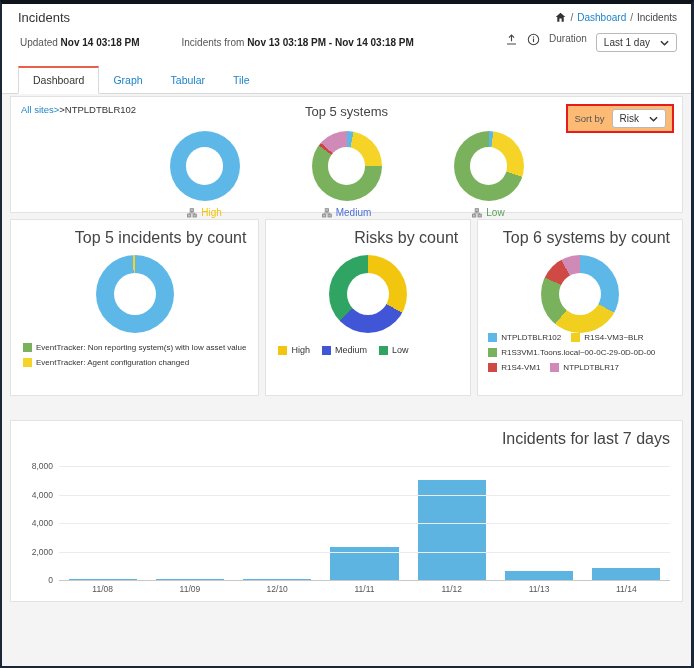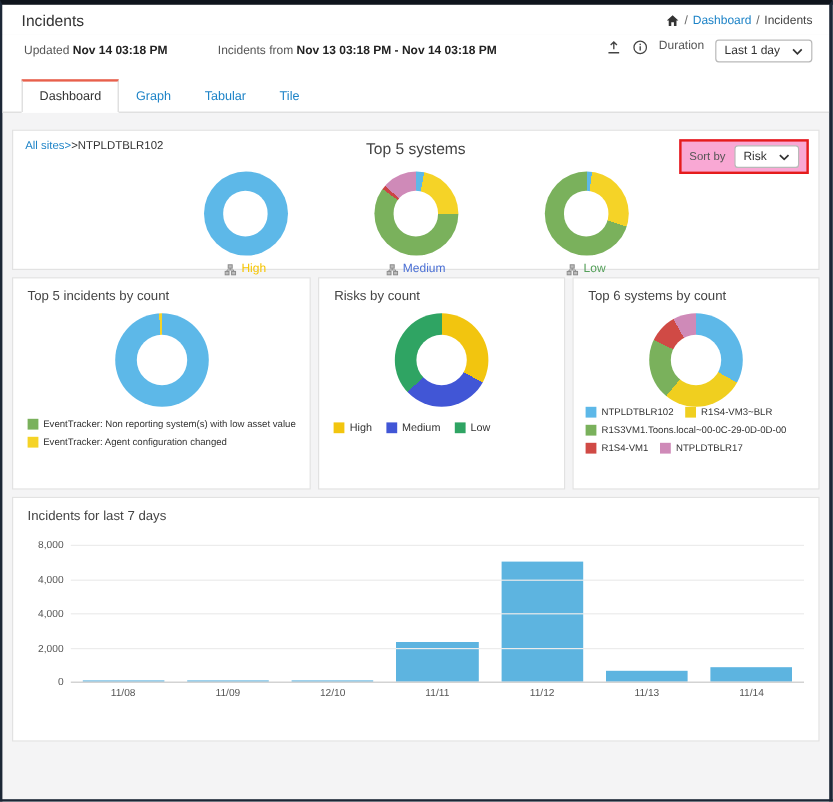--- a/index.html
+++ b/index.html
@@ -22,49 +22,49 @@
   .right-tools { margin-left:auto; display:flex; align-items:flex-start; gap:9px; }
   .icon-btn { display:inline-flex; cursor:pointer; }
   .selectbox { background:#fff; border:1px solid #b9b9b9; border-radius:3px; padding:3px 7px; display:inline-flex; align-items:center; gap:10px; font-size:10px; color:#333; cursor:pointer; }
   
   .tabbar { background:#fff; display:flex; align-items:flex-end; padding:6px 0 0 16px; border-bottom:1px solid #d9d9d9; }
   .tab { font-size:10.5px; padding:6px 14px 7px; color:#1d83c7; cursor:pointer; }
   .tab.active { color:#333; background:#fff; border:1px solid #d9d9d9; border-top:2px solid #e8604c; border-bottom:1px solid #fff; margin-bottom:-1px; }
   
   .content { padding:2px 8px 0; }
   .panel { background:#fff; border:1px solid #e2e2e2; }
-  .panel-top { margin-top:12px; height:117px; position:relative; }
+  .panel-top { margin-top:0; height:117px; position:relative; }
   .pt-head { display:flex; align-items:flex-start; padding:7px 8px 0 10px; position:relative; height:32px; }
   .allsites { font-size:9.5px; }
   .allsites a { color:#1d83c7; text-decoration:none; cursor:pointer; }
   .allsites .cur { color:#333; }
   .pt-title { position:absolute; left:0; right:0; top:7px; text-align:center; font-size:13px; color:#444; }
-  .sortwrap { margin-left:auto; border:2px solid #e51c1c; padding:3px 6px; display:flex; align-items:center; gap:7px; font-size:9.5px; color:#555; background:#f9a8d4; z-index:2; }
+  .sortwrap { margin-left:auto; border:2px solid #e51c1c; padding:3px 6px; display:flex; align-items:center; gap:7px; font-size:9.5px; color:#555; background:#fdba74; z-index:2; }
   .donut-row { display:flex; justify-content:center; gap:72px; margin-top:2px; }
   .donut-cell { display:flex; flex-direction:column; align-items:center; }
   .donut { border-radius:50%; position:relative; cursor:pointer; }
   .donut::after { content:""; position:absolute; inset:23%; background:#fff; border-radius:50%; }
   .d70 { width:70px; height:70px; }
   .d78 { width:78px; height:78px; }
   .donut-label { margin-top:6px; font-size:10px; display:flex; align-items:center; gap:4px; }
   
   .midrow { display:flex; gap:6px; margin-top:6px; }
   .midrow .panel { flex:1; height:177px; position:relative; }
-  .ptitle { font-size:11px; color:#444; padding:9px 12px 0; }
+  .ptitle { font-size:16px; color:#444; padding:9px 12px 0;text-align:right; }
   .mid-donut-wrap { display:flex; justify-content:center; margin-top:8px; }
   .legend-v { margin:10px 12px 0; display:flex; flex-direction:column; gap:6px; }
   .legend-h { margin:12px 12px 0; display:flex; gap:12px; flex-wrap:wrap; }
   .legend-w { margin:0 10px 0; display:flex; gap:6px 10px; flex-wrap:wrap; }
   .legend-item { display:flex; align-items:center; gap:4px; color:#333; white-space:nowrap; }
   .legend-v .legend-item { font-size:8px; }
   .legend-h .legend-item { font-size:9px; }
   .legend-w .legend-item { font-size:8px; }
   .legend-swatch { width:9px; height:9px; display:inline-block; flex:0 0 9px; }
   
-  .panel-bar { margin-top:6px; height:204px; }
+  .panel-bar { margin-top:24px; height:182px; }
   .chart-wrap { position:relative; margin:18px 12px 0 48px; height:114px;text-align:center; }
   .grid-line { position:absolute; left:0; right:0; height:1px; background:#ececec; }
   .grid-line.zero { background:#c9c9c9; }
   .ylab { position:absolute; right:100%; margin-right:6px; font-size:8.5px; color:#555; transform:translateY(-50%); white-space:nowrap; }
   .bars { position:absolute; inset:0; display:flex; align-items:flex-end; }
   .bar-slot { flex:1; display:flex; justify-content:center; align-items:flex-end; height:100%; }
   .bar { width:78%; cursor:pointer; }
   .xlabels { display:flex; margin:4px 12px 0 48px; }
   .xlab { flex:1; text-align:center; font-size:8.5px; color:#555; }
   svg { display:block; }

